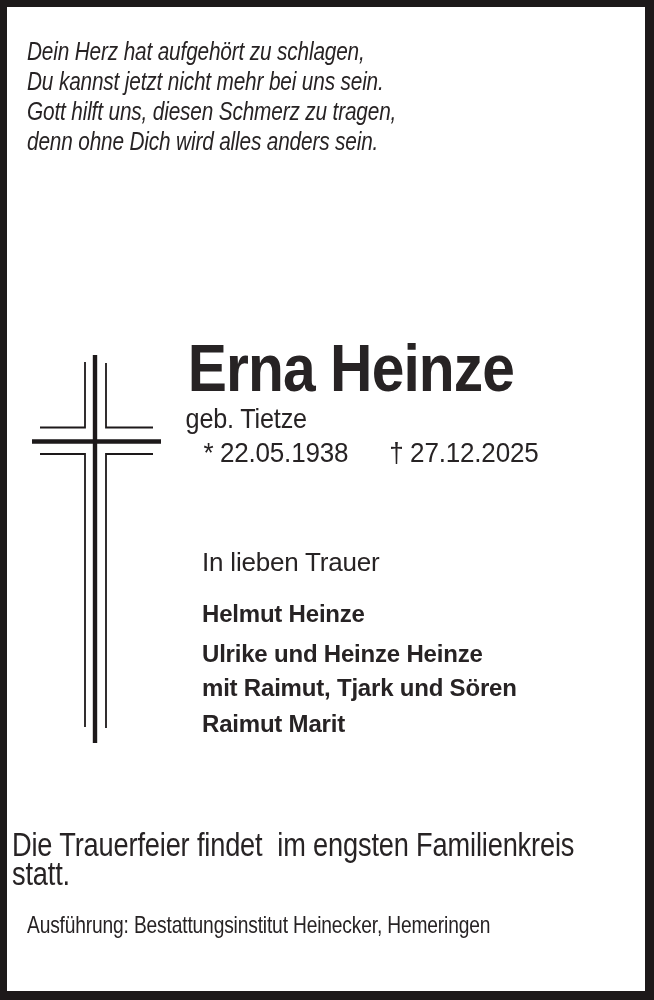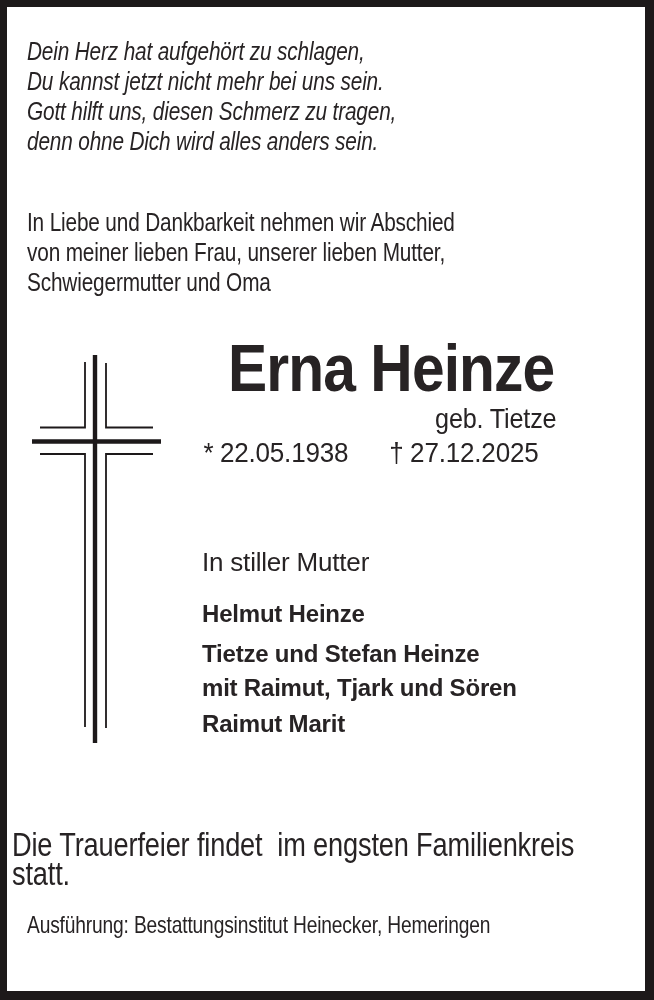--- a/index.html
+++ b/index.html
@@ -39,21 +39,21 @@
     left: 27px; top: 207px;
     font-size: 26px; line-height: 30px;
   }
   .cross-svg {
     position: absolute;
     left: 30px; top: 350px;
     width: 135px; height: 400px;
   }
   .nameblock {
     left: 165px; top: 337px; width: 412px;
-    text-align: right;
+    text-align: left;
   }
   .deceased-name {
     font-size: 66px; line-height: 62px;
     font-weight: bold; letter-spacing: -1px;
   }
   .maiden {
     font-size: 28px; line-height: 33px; margin-top: 3px;
   }
   .dates {
     font-size: 28px; line-height: 34px; margin-top: 1px;
@@ -87,25 +87,20 @@
 
   <div class="frame"></div>
 
   <div class="block poem">
     <div class="line sx80">Dein Herz hat aufgehört zu schlagen,</div>
     <div class="line sx80">Du kannst jetzt nicht mehr bei uns sein.</div>
     <div class="line sx80">Gott hilft uns, diesen Schmerz zu tragen,</div>
     <div class="line sx80">denn ohne Dich wird alles anders sein.</div>
   </div>
 
-  <div class="block intro">
-    <div class="line sx80">In Liebe und Dankbarkeit nehmen wir Abschied</div>
-    <div class="line sx80">von meiner lieben Frau, unserer lieben Mutter,</div>
-    <div class="line sx80">Schwiegermutter und Oma</div>
-  </div>
 
   <svg class="cross-svg" viewBox="0 0 135 400" xmlns="http://www.w3.org/2000/svg">
     <g stroke="#1d191a" fill="none">
 
       <line x1="65" y1="5" x2="65" y2="393" stroke-width="4.4"></line>
       <line x1="2" y1="91.5" x2="131" y2="91.5" stroke-width="4.4"></line>
 
       <path d="M55,12 V77.5 H10" stroke-width="1.8"></path>
       <path d="M76,13 V77.5 H123" stroke-width="1.8"></path>
       <path d="M10,104 H55 V377" stroke-width="1.8"></path>
@@ -115,28 +110,28 @@
 
   <div class="block nameblock">
     <div class="deceased-name sx89c">Erna Heinze</div>
     <div class="maiden sx90c">geb. Tietze</div>
     <div class="dates sx93c">
       <span class="date"><span class="sym">*</span><span>22.05.1938</span></span>
       <span class="date"><span class="sym">†</span><span>27.12.2025</span></span>
     </div>
   </div>
 
-  <div class="block trauer">In stiller Mutter</div>
+  <div class="block trauer">In lieben Trauer</div>
 
   <div class="block mourners">
     <div class="mourner">
       <div class="mline">Helmut Heinze</div>
     </div>
     <div class="mourner mourner-2">
-      <div class="mline">Tietze und Stefan Heinze</div>
+      <div class="mline">Ulrike und Heinze Heinze</div>
       <div class="mline">mit Raimut, Tjark und Sören</div>
     </div>
     <div class="mourner mourner-3">
       <div class="mline">Raimut Marit</div>
     </div>
   </div>
 
   <div class="block ceremony">
     <div class="line sx80">Die Trauerfeier findet  im engsten Familienkreis</div>
     <div class="line sx80">statt.</div>

